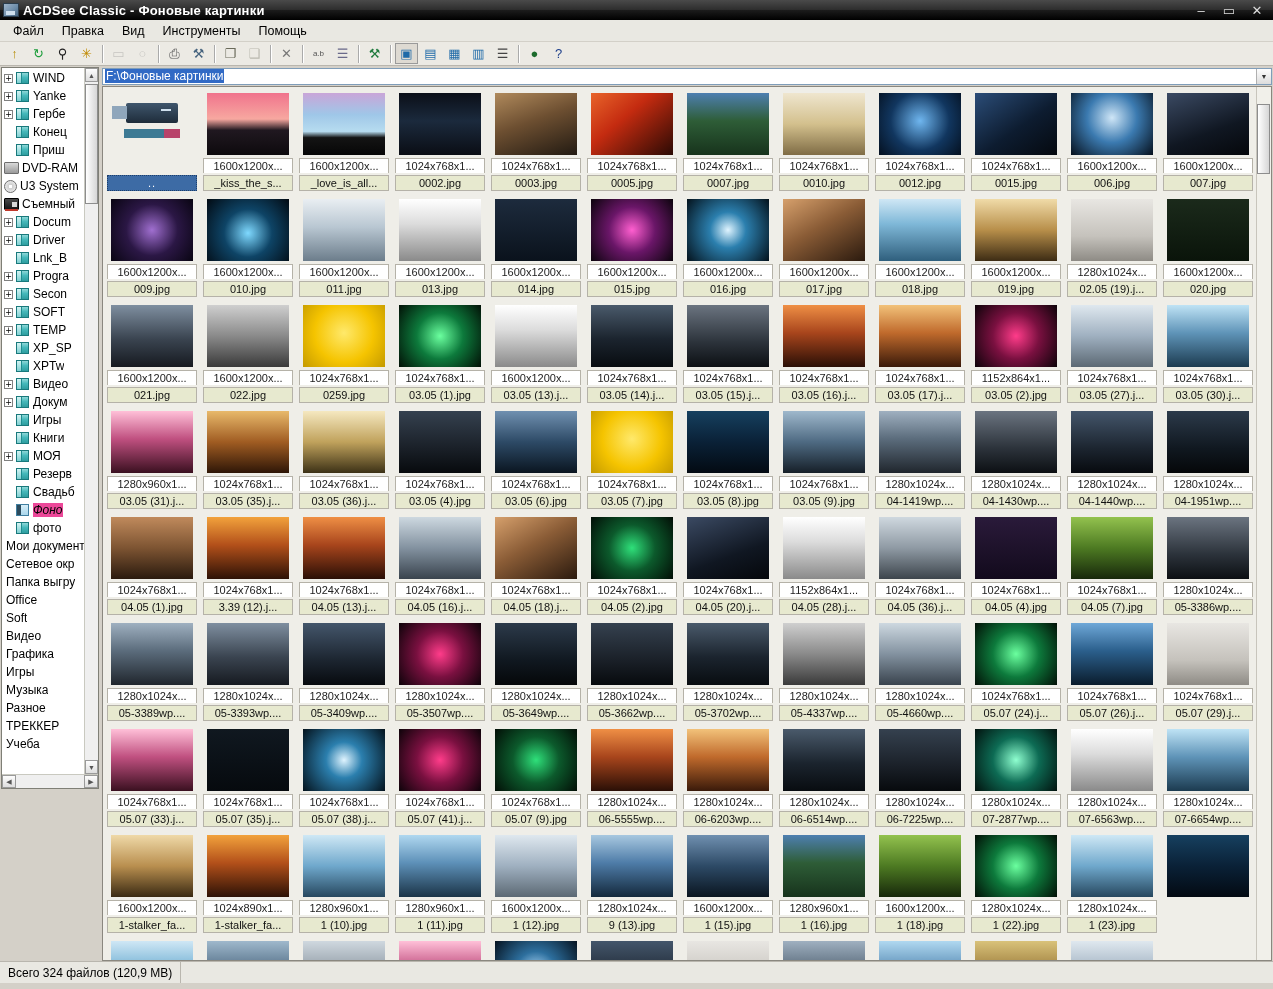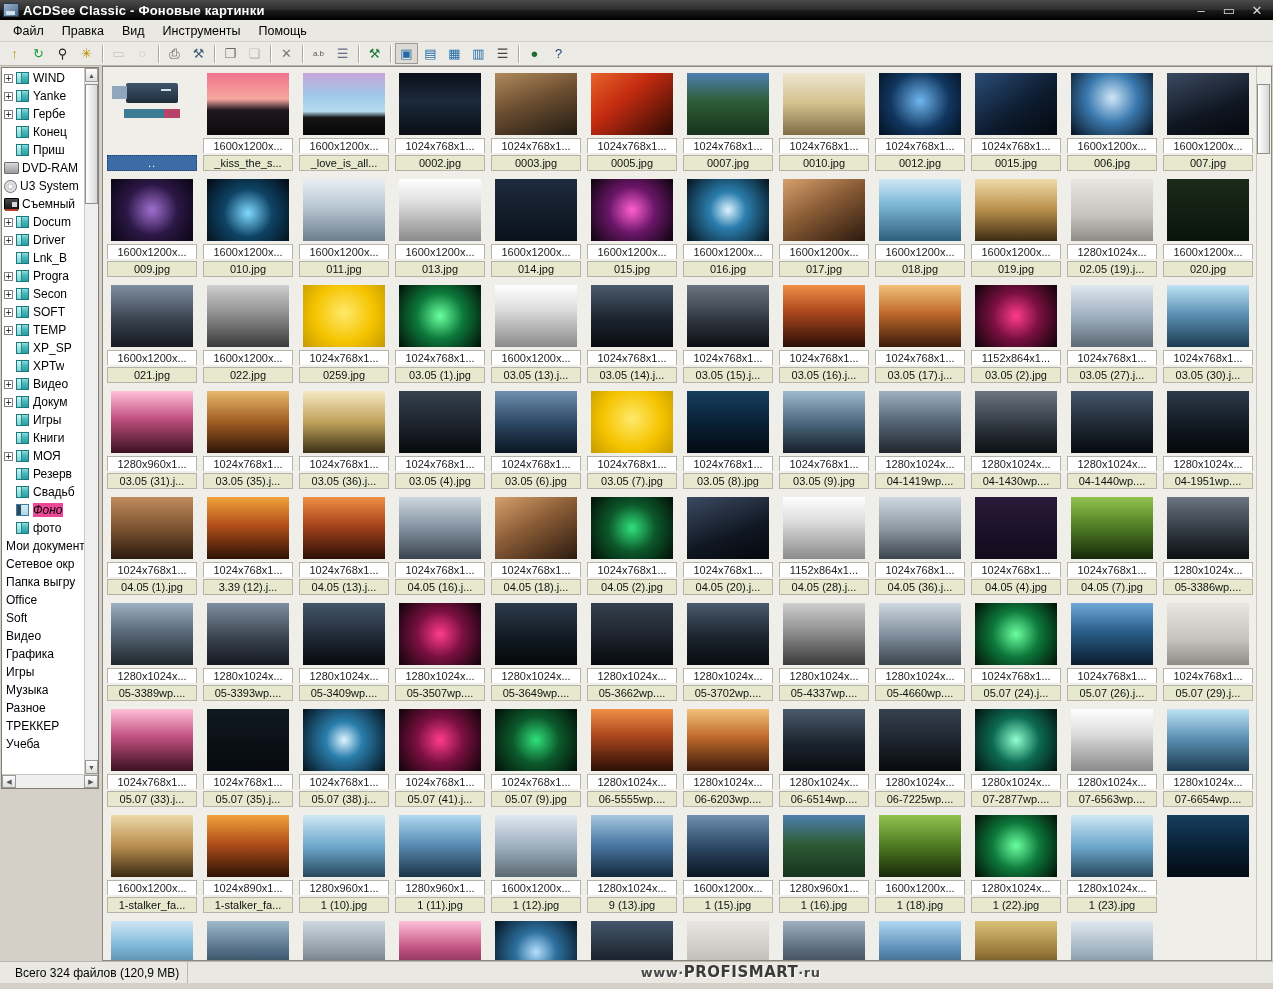--- a/index.html
+++ b/index.html
@@ -231,21 +231,21 @@
   }
   #thumb-vthumb {
     position: absolute; right: 1px; top: 17px; width: 13px; height: 70px;
     background: linear-gradient(90deg,#fff,#d6d6d6); border: 1px solid #8d8d8d;
   }
 
   
   #statusbar {
     height: 22px; background: #e9e8e2;
     border-top: 1px solid #b9b6ae;
-    display: flex; align-items: center; position: relative; padding-left: 7px;
+    display: flex; align-items: center; position: relative;
   }
   #status-count {
     padding: 0 8px; font-size: 12px; color: #000;
     border-right: 1px solid #b9b6ae; height: 100%;
     display: flex; align-items: center; min-width: 180px;
   }
   #status-rest { flex: 1 1 auto; height: 100%; position: relative; }
   #watermark {
     position: absolute; left: 50%; transform: translateX(-50%);
     top: 1px; font-size: 13px; font-weight: bold; letter-spacing: .5px;
@@ -584,20 +584,24 @@
       </div>
       <div id="tree-vthumb"></div>
     </div>
     <div id="tree-hscroll">
       <div class="sb-arrow-h">◀</div>
       <div class="sb-arrow-h">▶</div>
     </div>
   </div>
 
   <div id="content">
+    <div id="addressbar">
+      <span id="address-text">F:\Фоновые картинки</span>
+      <span id="address-drop">▼</span>
+    </div>
     <div id="thumbarea">
       <div id="thumbgrid">
           <div class="cell updir">
             <div class="thumb ">
               <div style="width:52px;height:20px;margin:10px auto 0;background:linear-gradient(180deg,#3f566c,#1e2c3a);border-radius:2px;position:relative;">
                 <div style="position:absolute;left:-14px;top:3px;width:15px;height:13px;background:#8fa6bb;border:1px solid #5d7governor;"></div>
                 <div style="position:absolute;right:7px;top:6px;width:10px;height:2px;background:#cfe0ee;"></div>
               </div>
               <div style="width:56px;height:9px;margin:6px auto 0;background:linear-gradient(90deg,#3d7a94 72%,#b8436a 72%);"></div>
             </div>
@@ -1112,18 +1116,13 @@
           </div>
         </div>
       <div id="thumb-vscroll"></div>
       <div id="thumb-vthumb"></div>
     </div>
   </div>
 </div>
 
 <div id="statusbar">
   <div id="status-count">Всего 324 файлов (120,9 МВ)</div>
-  <div id="status-rest">
-    <div id="watermark">
-      <span>www·</span><span class="big">PROFISMART</span><span>·ru</span>
-    </div>
-  </div>
 </div>
 
 </body></html>

